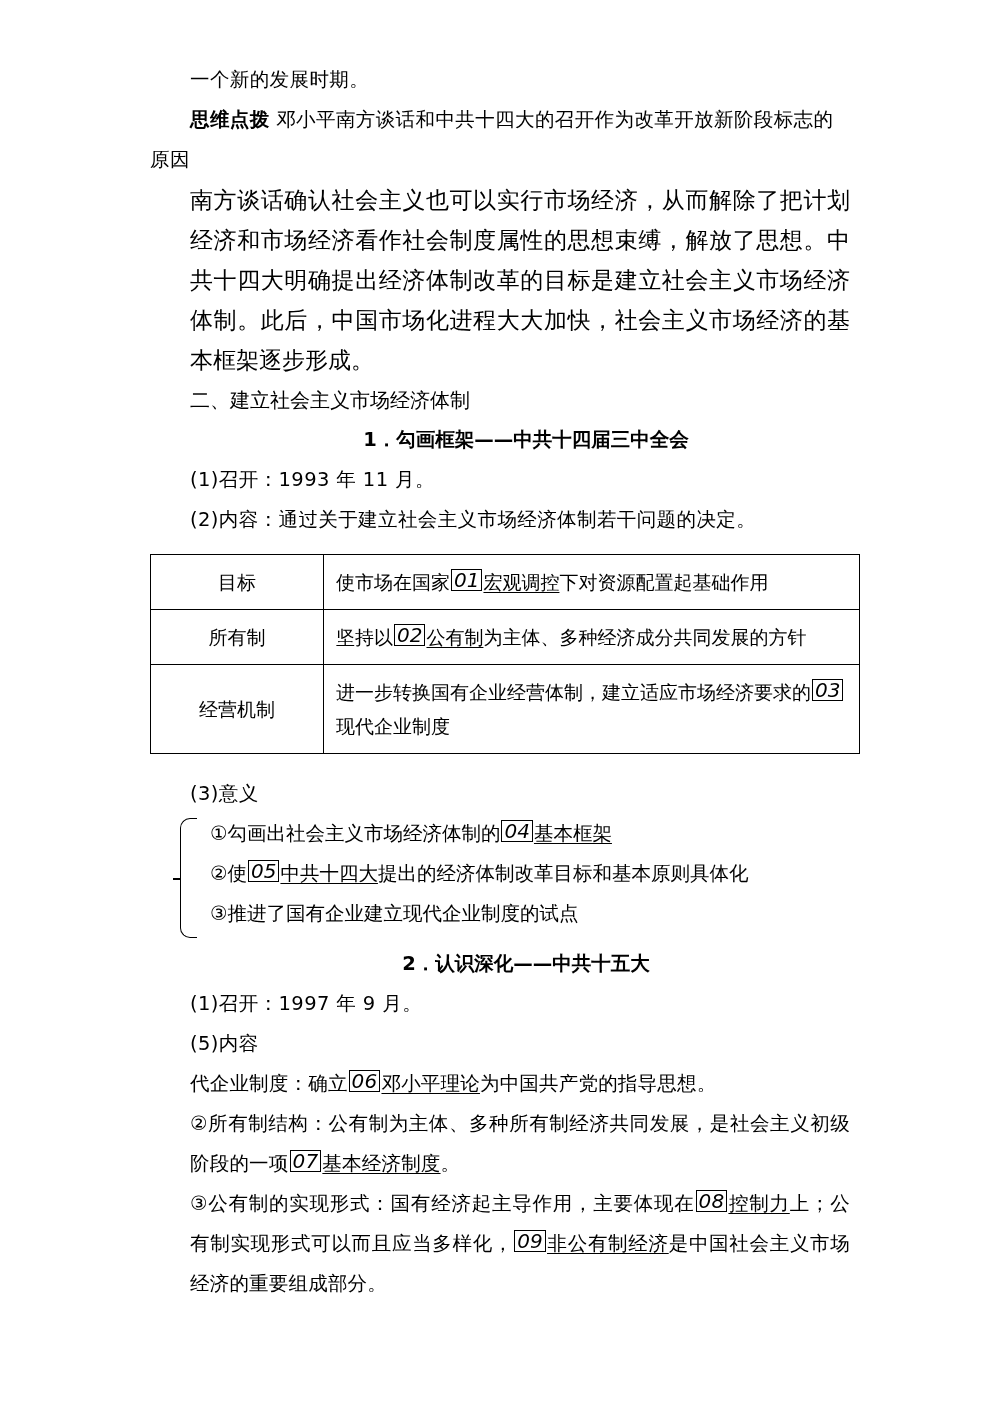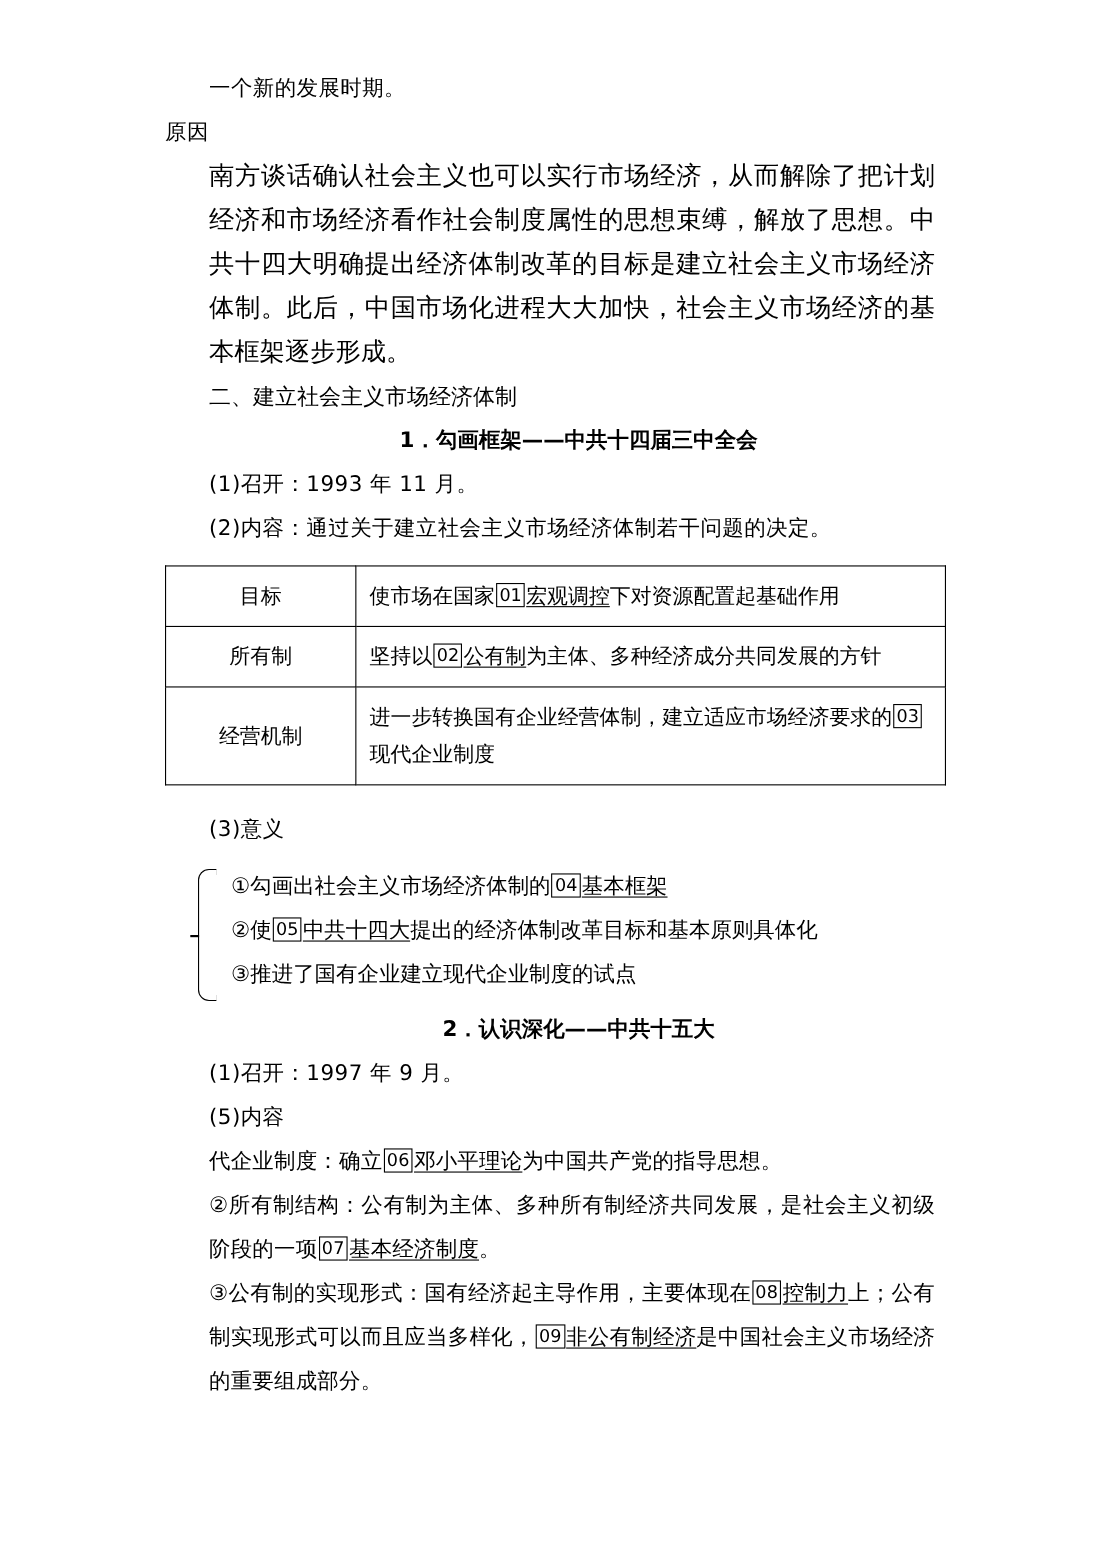--- a/index.html
+++ b/index.html
@@ -66,30 +66,30 @@
     vertical-align: middle;
   }
   table.info td.label {
     width: 148px;
     text-align: center;
   }
   .numbox {
     display: inline-block;
     border: 1.2px solid #000;
     padding: 0 2px;
-    font-size: 16px;
+    font-size: 20px;
     line-height: 20px;
     vertical-align: 2px;
     margin: 0 1px;
     font-family: "DejaVu Sans", sans-serif;
+    font-style: italic;
   }
   .ul { text-decoration: underline; text-underline-offset: 3px; }
   .brace-block {
     position: relative;
-    margin-top: 12px;
     padding-left: 60px;
   }
   .brace {
     position: absolute;
     left: 30px;
     top: 4px;
     width: 16px;
     height: 118px;
     border-left: 1.6px solid #000;
     border-top: 1.6px solid #000;
@@ -113,20 +113,24 @@
   .gap-sm { height: 10px; }
   .gap-md { height: 20px; }
 </style>
 </head>
 <body>
 
 <div class="page">
 
   <div class="line hang">一个新的发展时期。</div>
 
+  <div class="line hang">
+    <span class="bold">思维点拨</span>
+    <span>邓小平南方谈话和中共十四大的召开作为改革开放新阶段标志的</span>
+  </div>
   <div class="line">原因</div>
 
   <div class="para-italicish hang">南方谈话确认社会主义也可以实行市场经济，从而解除了把计划经济和市场经济看作社会制度属性的思想束缚，解放了思想。中共十四大明确提出经济体制改革的目标是建立社会主义市场经济体制。此后，中国市场化进程大大加快，社会主义市场经济的基本框架逐步形成。</div>
 
   <div class="sec-head">二、建立社会主义市场经济体制</div>
 
   <div class="sub-head">1．勾画框架——中共十四届三中全会</div>
 
   <div class="line hang">(1)召开：1993 年 11 月。</div>
   <div class="line hang">(2)内容：通过关于建立社会主义市场经济体制若干问题的决定。</div>

